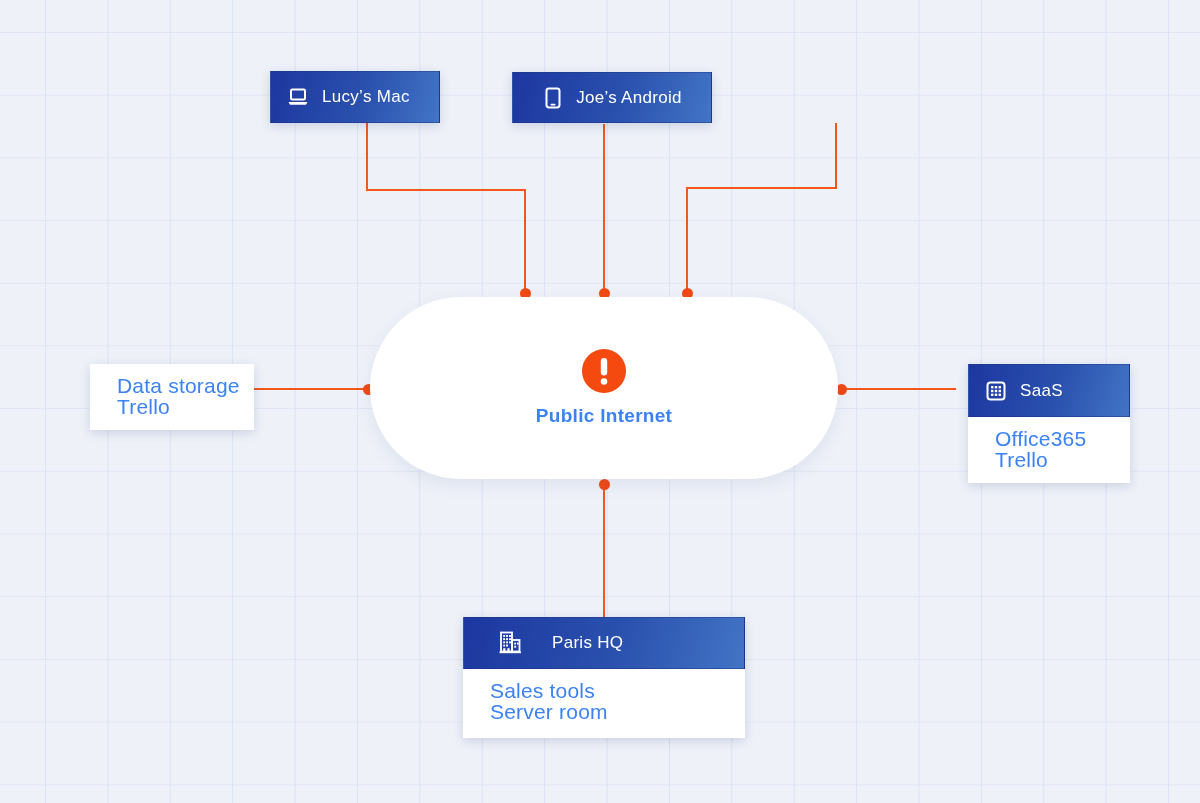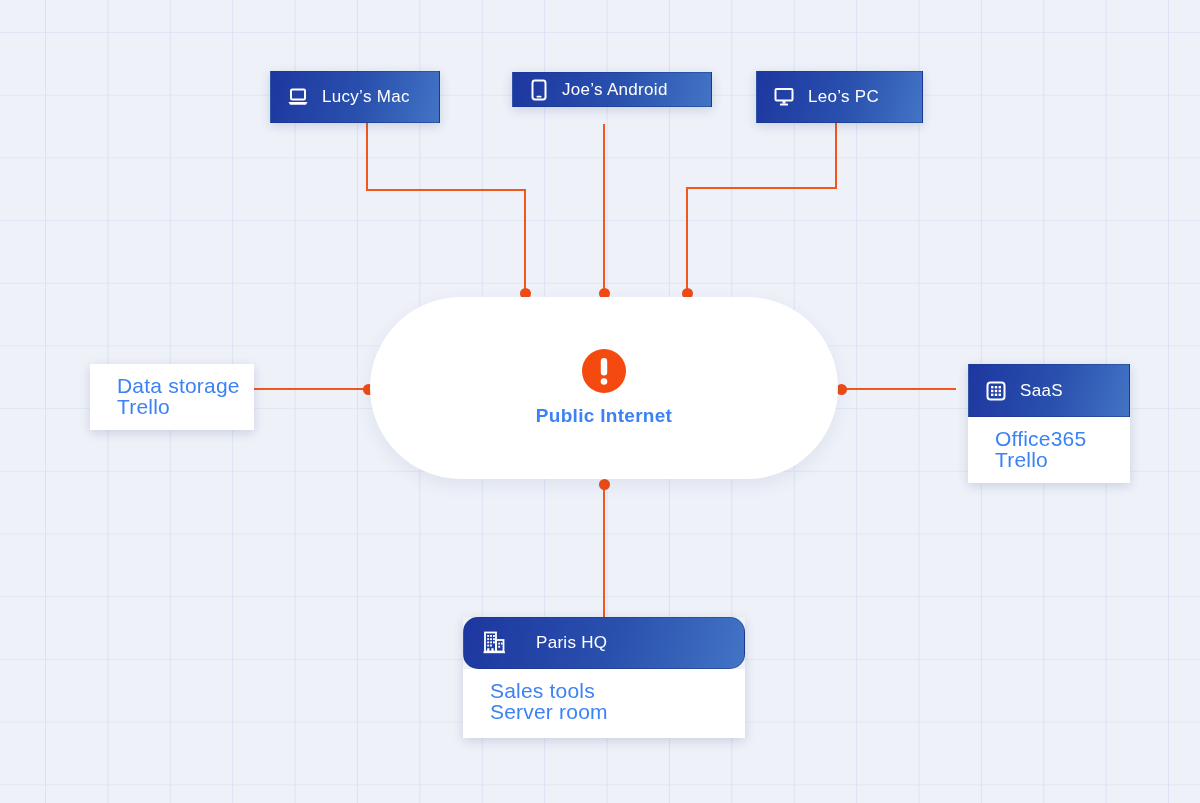--- a/index.html
+++ b/index.html
@@ -50,21 +50,21 @@
     white-space:nowrap;
   }
   .node-body {
     background:#ffffff; padding:11px 10px 13px 27px;
   }
   .node-item {
     font-size:21px; line-height:21px; color:#3b82f6; letter-spacing:.2px;
     white-space:nowrap;
   }
   .icon { display:flex; align-items:center; justify-content:center; flex:0 0 auto; }
-  .node.paris .node-header { padding-left:16px; gap:28px;border-radius:15px; }
+  .node.paris .node-header { padding-left:32px; gap:28px; }
 </style>
 </head>
 <body>
 
 <div class="canvas">
 
   <div class="conn v" style="left:365.75px; top:123px;    height:67px;"></div>
   <div class="conn h" style="left:365.75px; top:188.75px; width:160px;"></div>
   <div class="conn v" style="left:523.5px;  top:188.75px; height:107px;"></div>
 
@@ -102,43 +102,31 @@
         <svg width="24" height="24" viewBox="0 0 24 24" fill="none">
           <rect x="5" y="4.5" width="14" height="10" rx="1.2" stroke="#ffffff" stroke-width="2"></rect>
           <path d="M2.5 17h19l-1.6 2.8H4.1L2.5 17z" fill="#ffffff"></path>
         </svg>
       </span>
       <span class="hlabel">Lucy’s Mac</span>
     </div>
   </div>
 
   <div class="node" style="left:512px; top:72px; width:200px;">
-    <div class="node-header" style="height:35px;">
+    <div class="node-header" style="height:51px;justify-content:center;">
       <span class="icon">
         <svg width="22" height="24" viewBox="0 0 22 24" fill="none">
           <rect x="4.5" y="2.5" width="13" height="19" rx="2.4" stroke="#ffffff" stroke-width="2"></rect>
           <rect x="8.5" y="17.8" width="5" height="1.8" rx="0.9" fill="#ffffff"></rect>
         </svg>
       </span>
       <span class="hlabel">Joe’s Android</span>
     </div>
   </div>
 
-  <div class="node" style="left:756px; top:71px; width:167px;">
-    <div class="node-header">
-      <span class="icon">
-        <svg width="24" height="24" viewBox="0 0 24 24" fill="none">
-          <rect x="3.5" y="4" width="17" height="11.5" rx="1.2" stroke="#ffffff" stroke-width="2"></rect>
-          <path d="M10.5 15.5h3v3h-3z" fill="#ffffff"></path>
-          <rect x="8" y="18.5" width="8" height="2" rx="0.6" fill="#ffffff"></rect>
-        </svg>
-      </span>
-      <span class="hlabel">Leo’s PC</span>
-    </div>
-  </div>
 
   <div class="node" style="left:90px; top:364px; width:164px;">
     <div class="node-body">
       <div class="node-item">Data storage</div>
       <div class="node-item">Trello</div>
     </div>
   </div>
 
   <div class="node" style="left:956px; top:364px; width:162px;margin-left:12px;">
     <div class="node-header" style="height:53px;">

